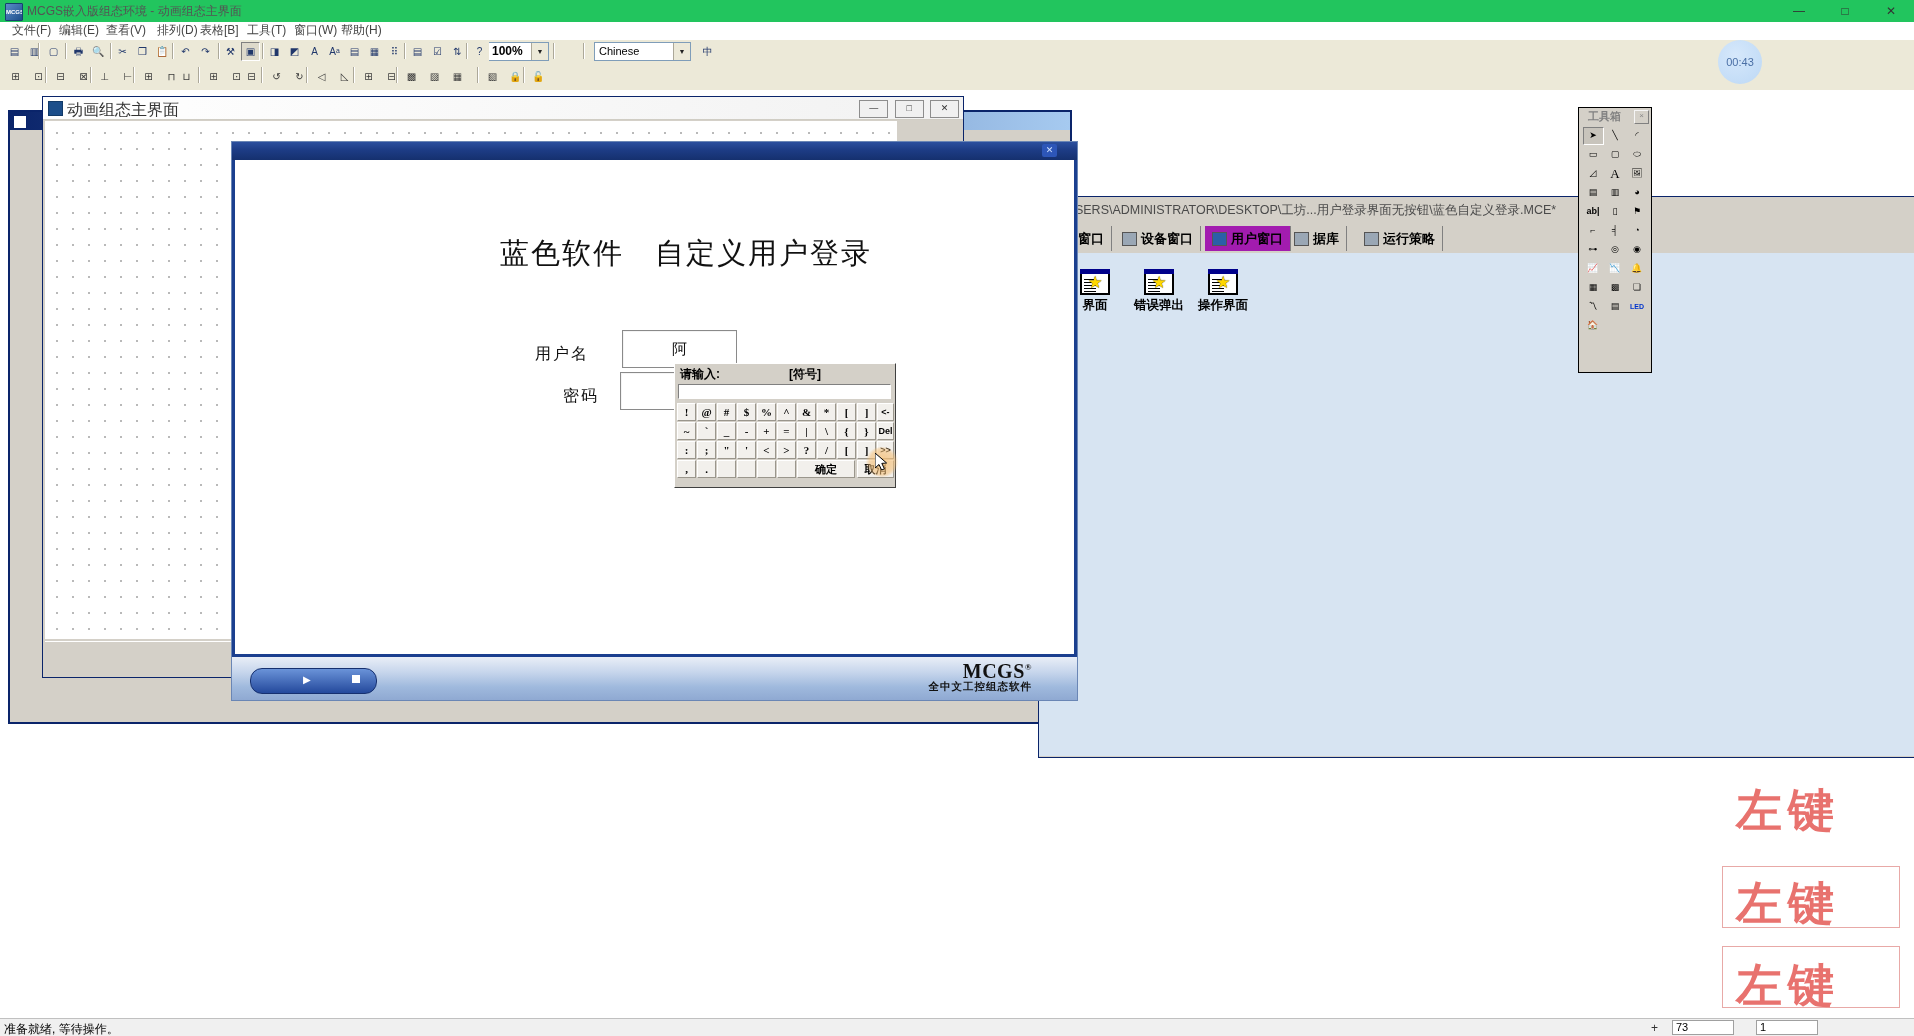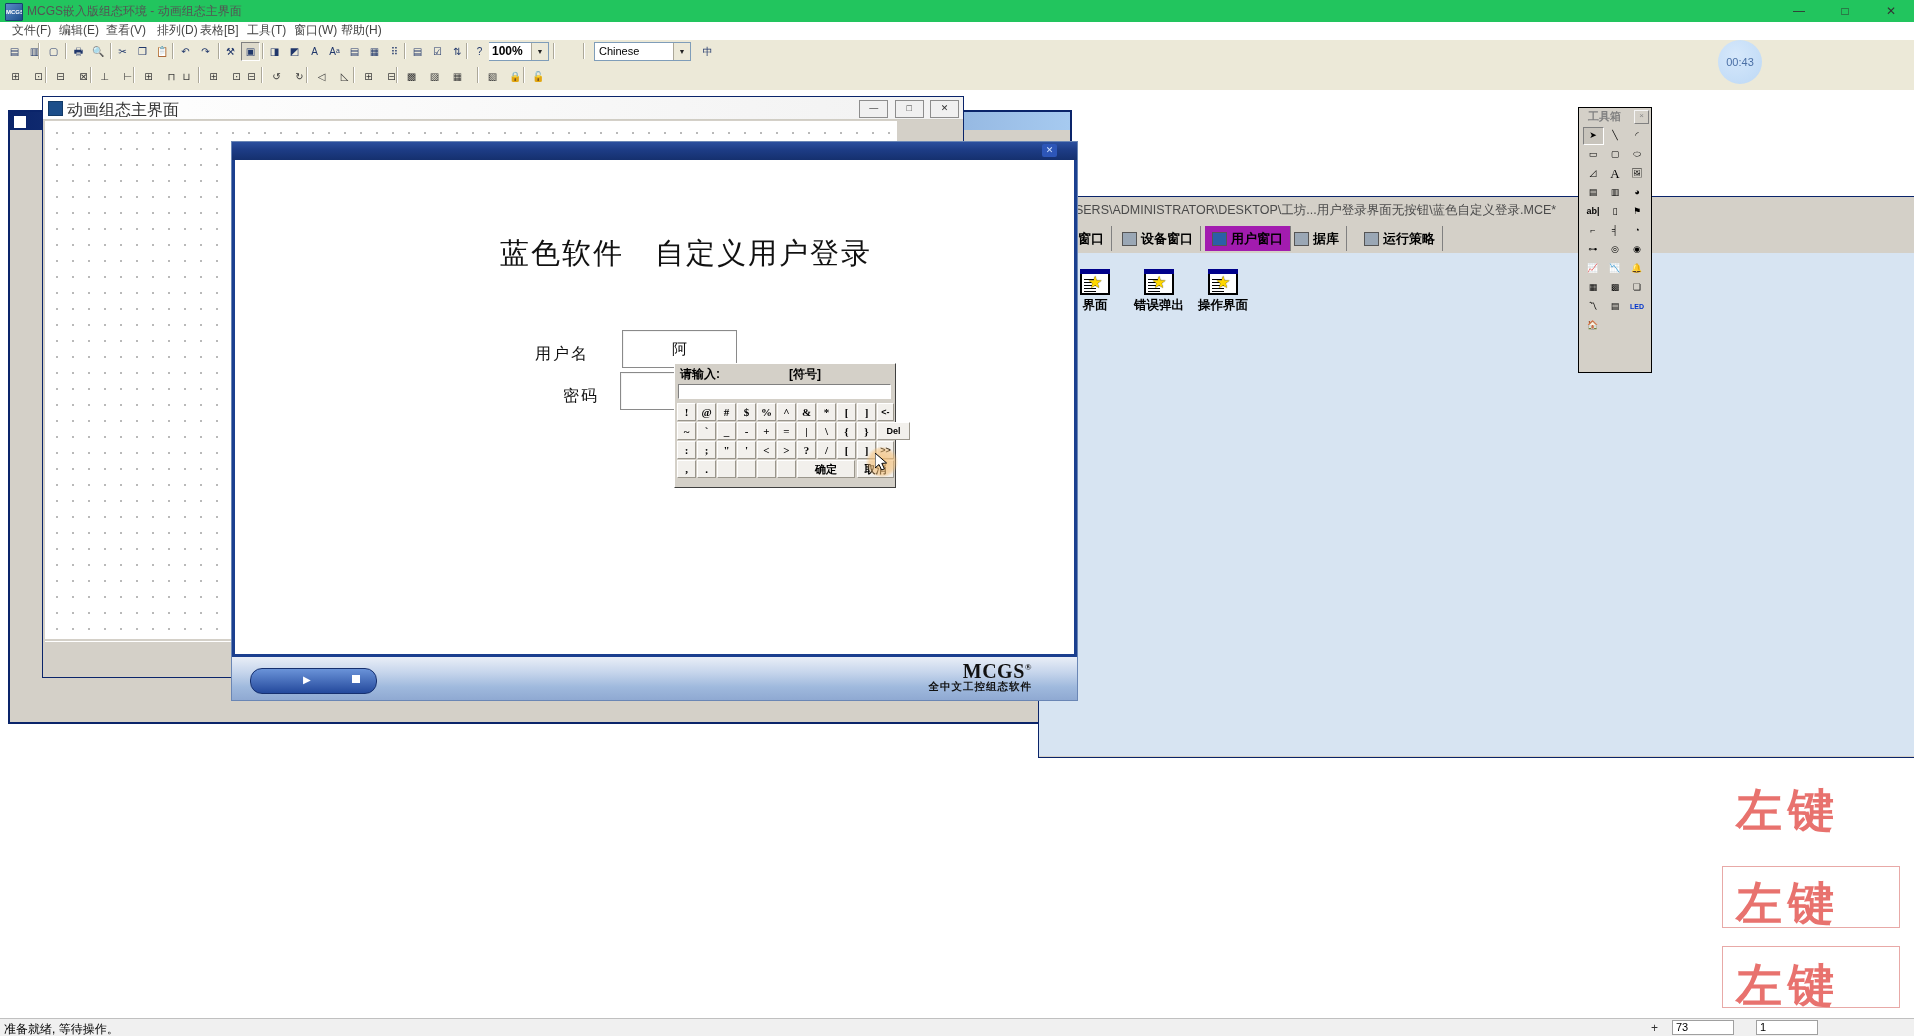--- a/index.html
+++ b/index.html
@@ -599,21 +599,21 @@
         <div class="kbkey" style="left: 0px; width: 19px;">~</div>
         <div class="kbkey" style="left: 20px; width: 19px;">`</div>
         <div class="kbkey" style="left: 40px; width: 19px;">_</div>
         <div class="kbkey" style="left: 60px; width: 19px;">-</div>
         <div class="kbkey" style="left: 80px; width: 19px;">+</div>
         <div class="kbkey" style="left: 100px; width: 19px;">=</div>
         <div class="kbkey" style="left: 120px; width: 19px;">|</div>
         <div class="kbkey" style="left: 140px; width: 19px;">\</div>
         <div class="kbkey" style="left: 160px; width: 19px;">{</div>
         <div class="kbkey" style="left: 180px; width: 19px;">}</div>
-        <div class="kbkey wide" style="left: 200px; width: 33px; font-size: 9px;">Del</div>
+        <div class="kbkey wide" style="left: 200px; width: 17px; font-size: 9px;">Del</div>
       </div>
       <div class="kbrow">
         <div class="kbkey" style="left: 0px; width: 19px;">:</div>
         <div class="kbkey" style="left: 20px; width: 19px;">;</div>
         <div class="kbkey" style="left: 40px; width: 19px;">"</div>
         <div class="kbkey" style="left: 60px; width: 19px;">'</div>
         <div class="kbkey" style="left: 80px; width: 19px;">&lt;</div>
         <div class="kbkey" style="left: 100px; width: 19px;">&gt;</div>
         <div class="kbkey" style="left: 120px; width: 19px;">?</div>
         <div class="kbkey" style="left: 140px; width: 19px;">/</div>

